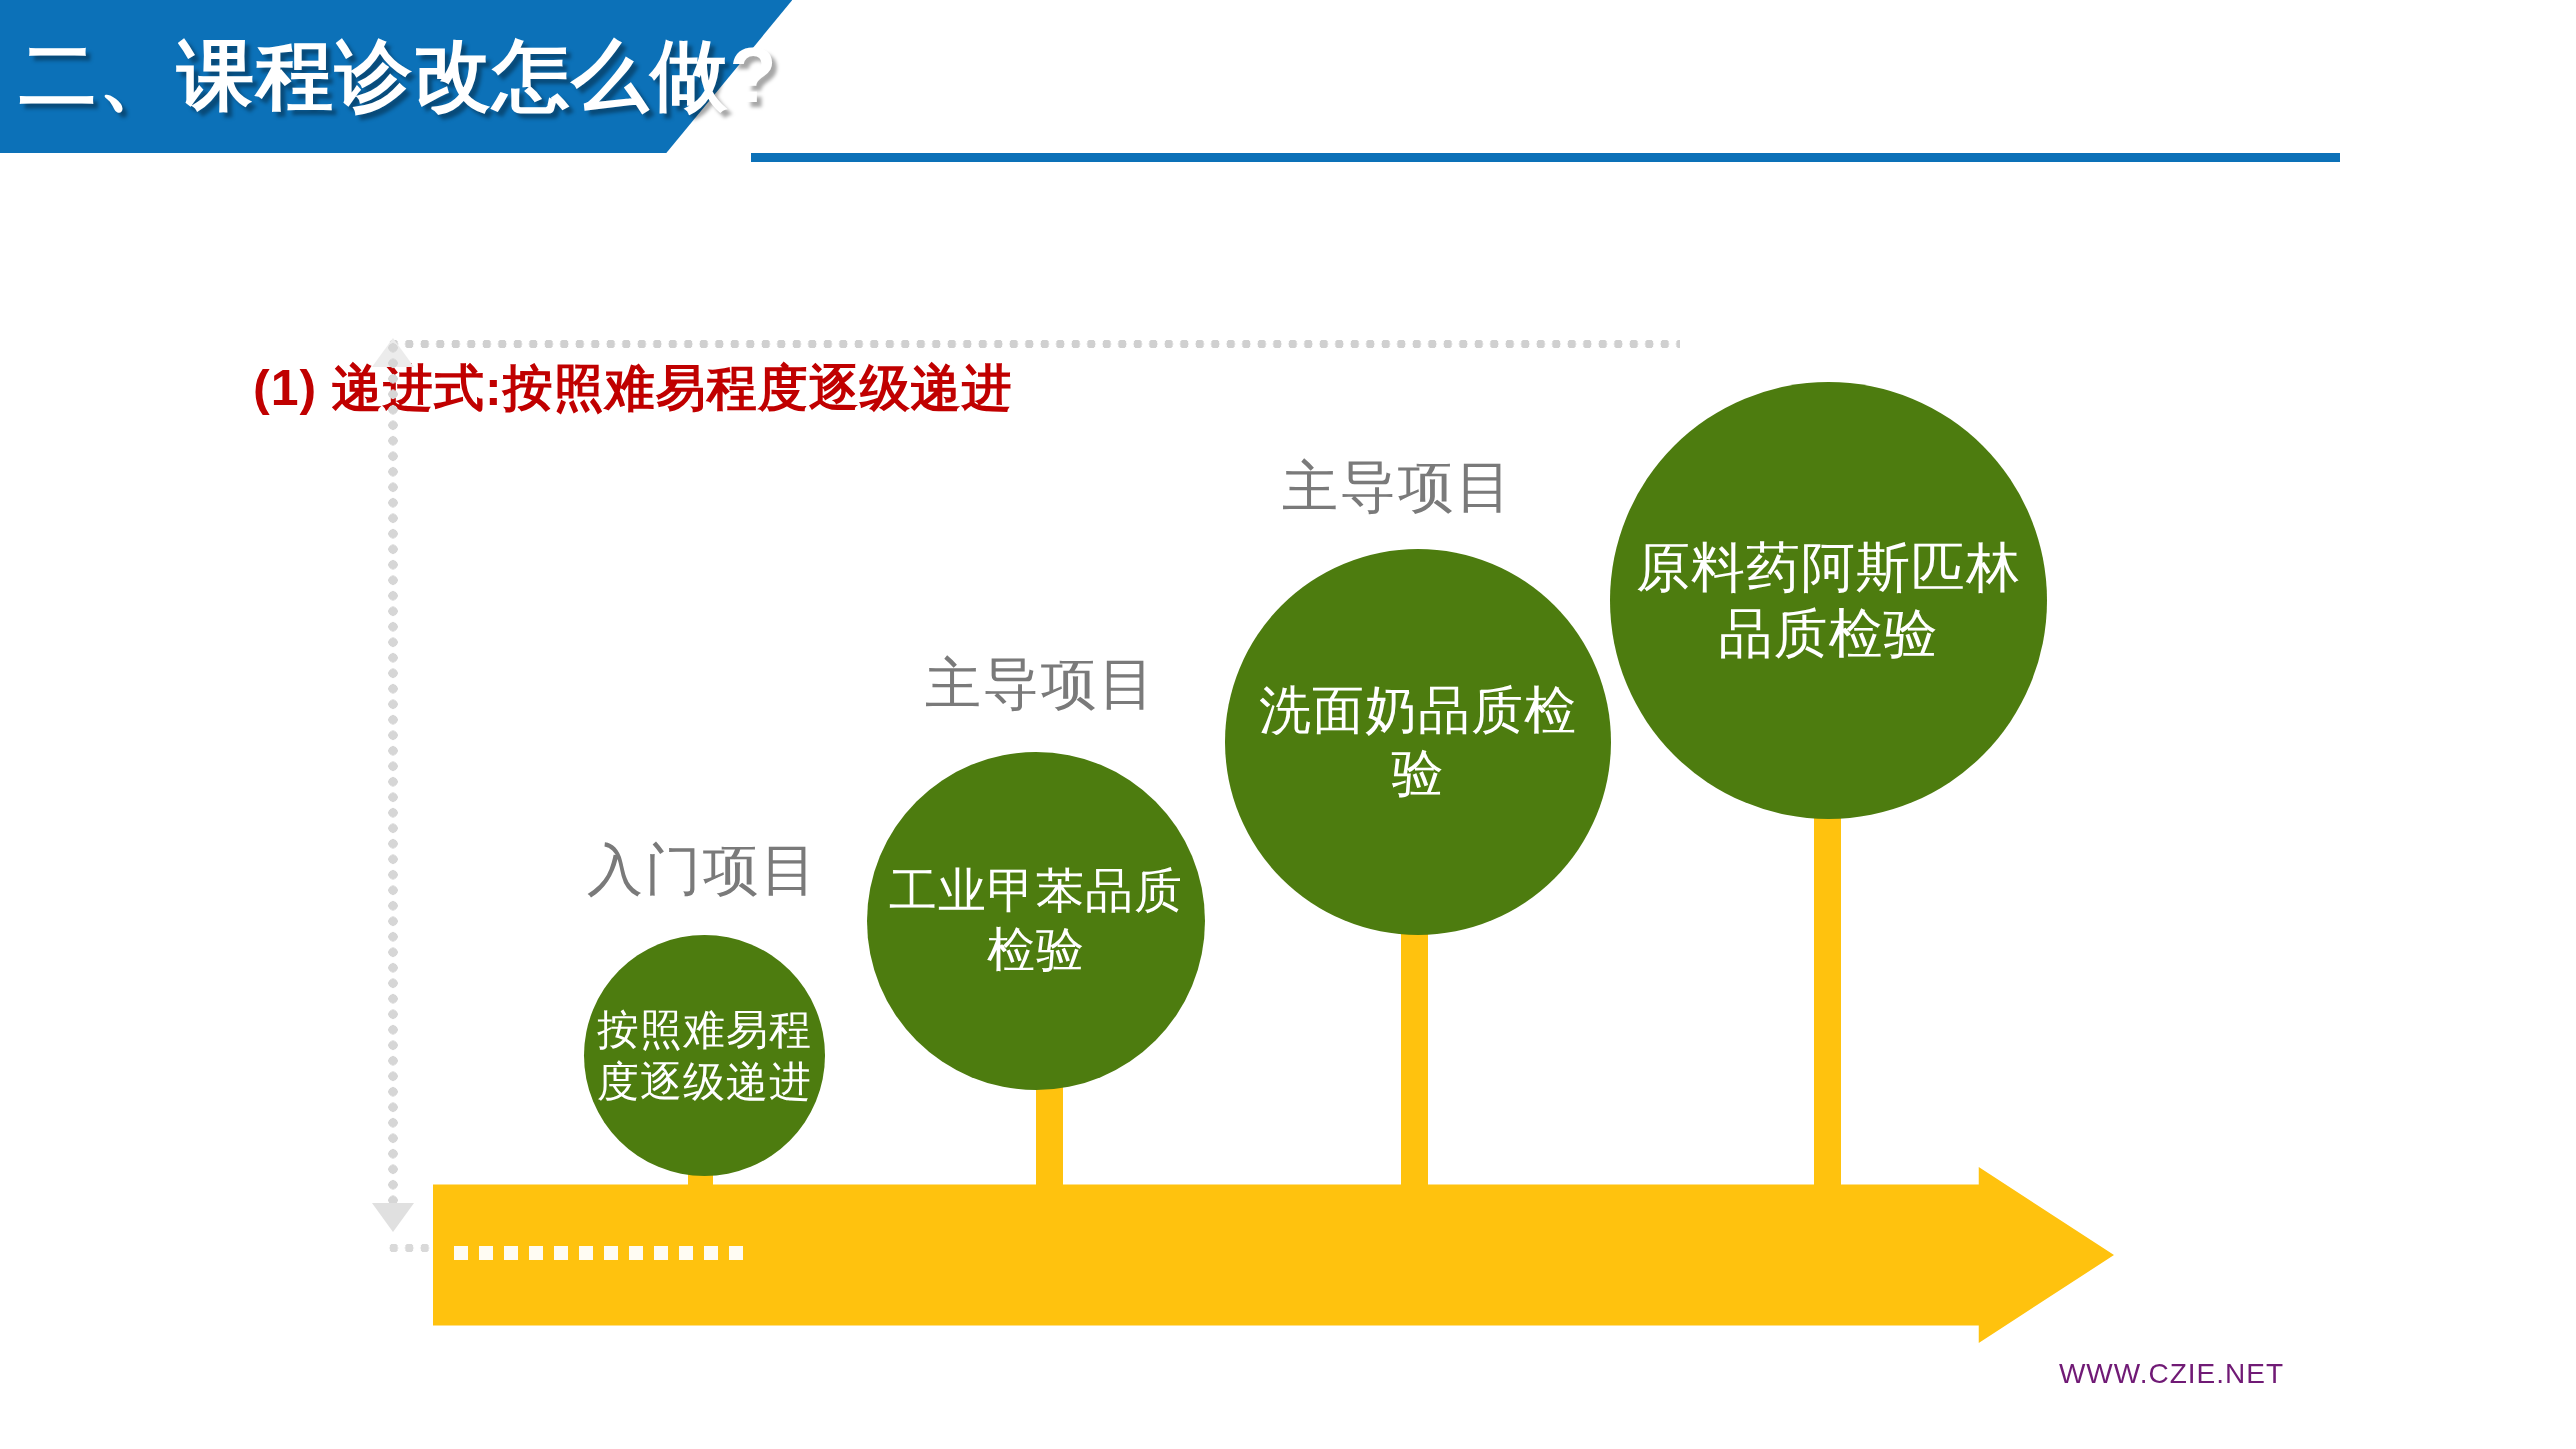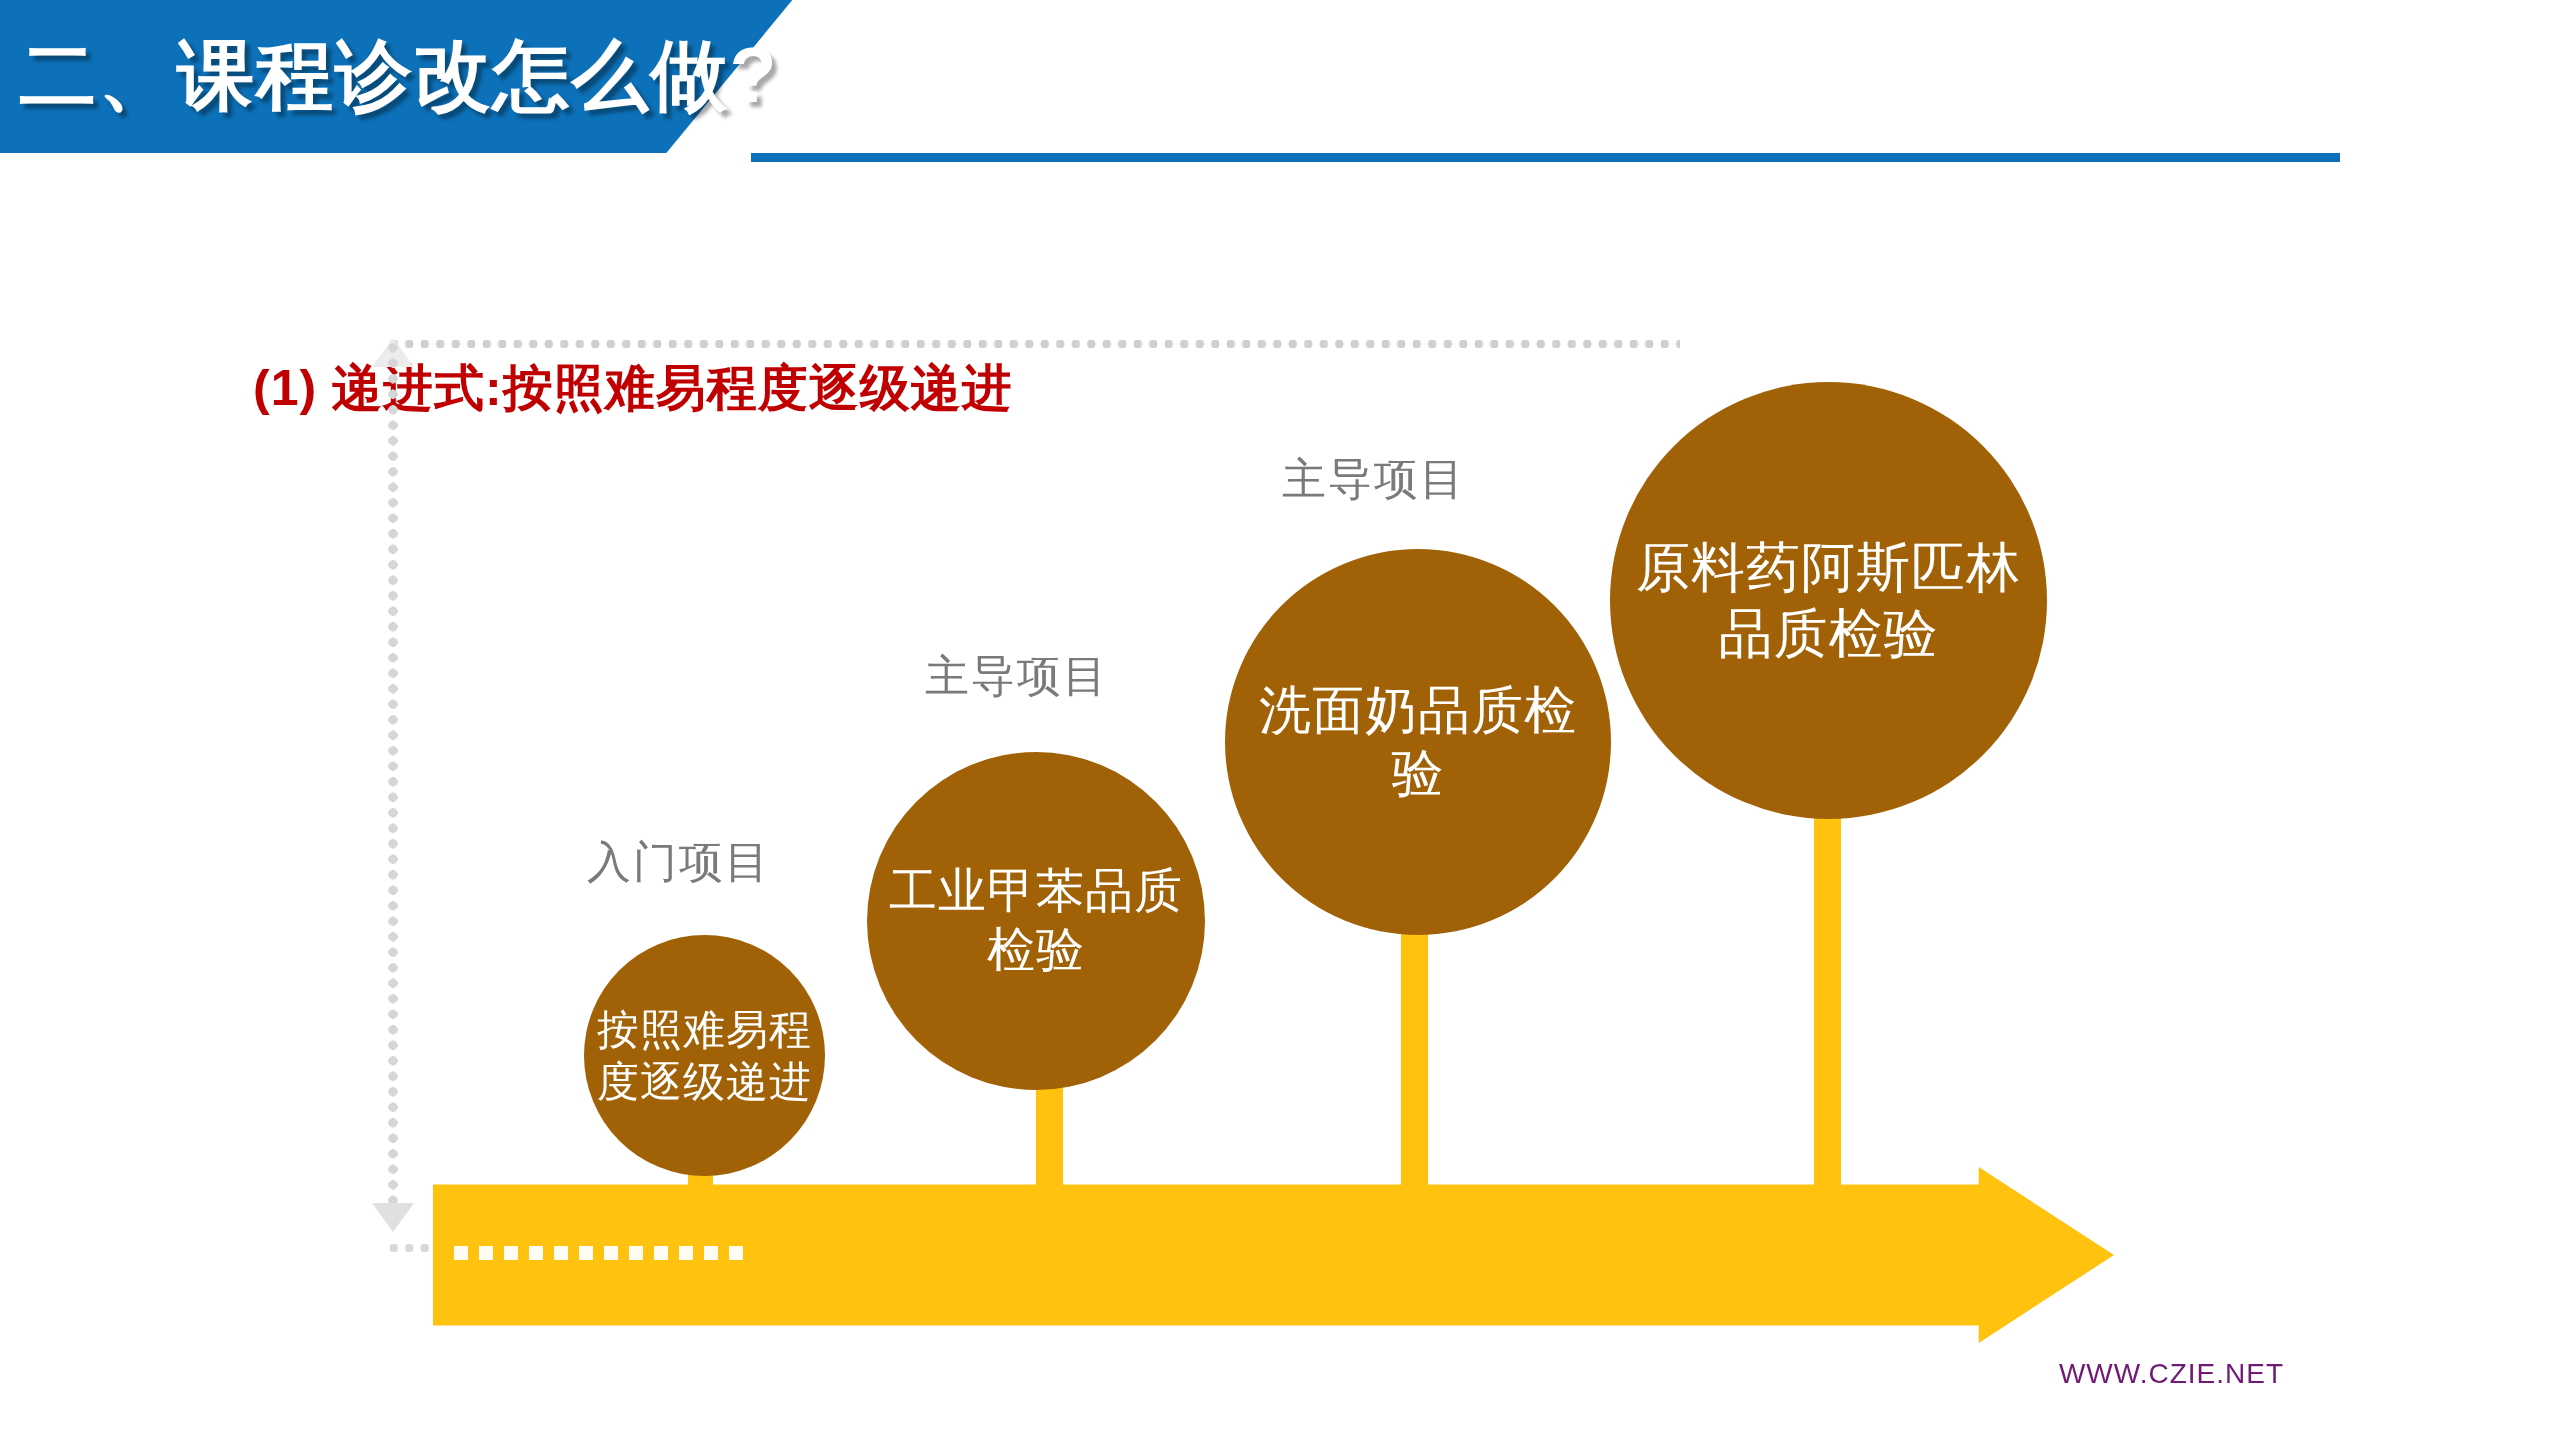--- a/index.html
+++ b/index.html
@@ -166,35 +166,35 @@
   }
   .stem-head {
     position: absolute;
     width: 0; height: 0;
   }
 
   
   .bubble {
     position: absolute;
     border-radius: 50%;
-    background: #a16207;
+    background: #4d7c0f;
     color: #ffffff;
     display: flex;
     align-items: center;
     justify-content: center;
     text-align: center;
     line-height: 1.22;
     letter-spacing: 1px;
   }
   .bubble-text { padding: 0 9.7px; }
 
   
   .stage-label {
     position: absolute;
-    font-size: 44px;
+    font-size: 56px;
     color: #7a7a7a;
     white-space: nowrap;
     letter-spacing: 1.9px;
   }
 
   
   .watermark {
     position: absolute;
     right: 56px;
     bottom: 60px;

